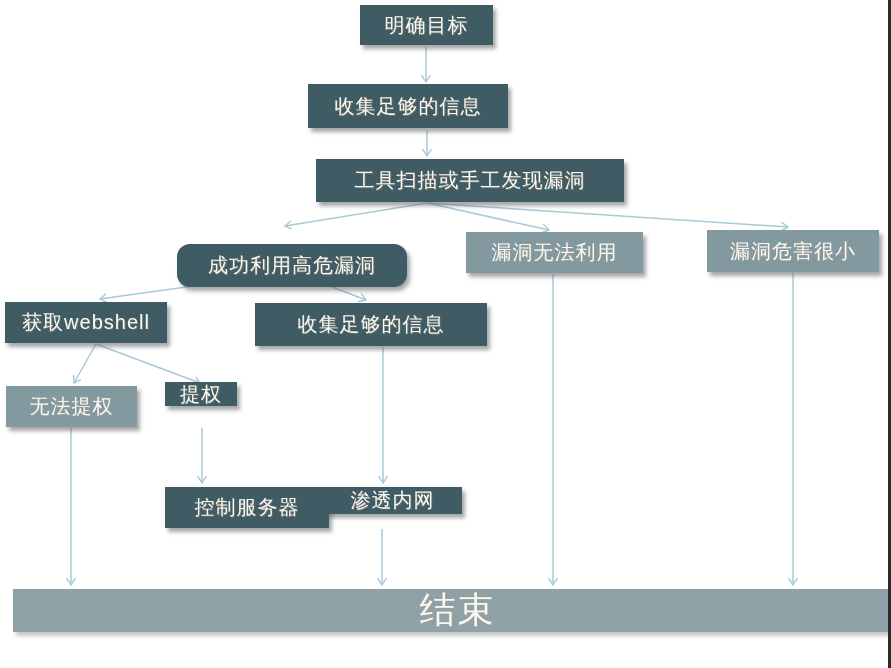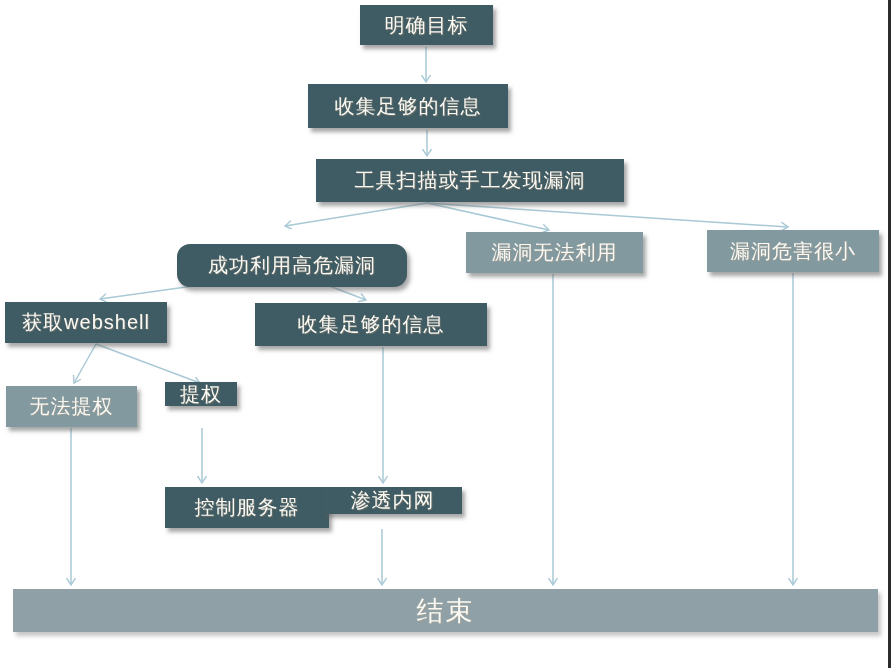--- a/index.html
+++ b/index.html
@@ -40,23 +40,24 @@
     font-size: 20px;
     letter-spacing: 1px;
     white-space: nowrap;
     box-shadow: 3px 4px 4px rgba(95, 95, 95, 0.55);
     text-shadow: 1px 1px 0 rgba(196, 156, 116, 0.30);
   }
   .dark  { background: var(--node-dark, #3f5b63); }
   .light { background: var(--node-light, #8399a0); }
   .bar {
     background: var(--end-bar, #8fa1a6);
-    font-size: 27px;
+    font-size: 36px;
     letter-spacing: 2px;
     box-shadow: 3px 4px 4px rgba(130, 130, 130, 0.45);
+    padding-left: 12px;
   }
   
   .n-clarify      { left: 360px; top: 5px;   width: 133px; height: 40px; }
   .n-collect      { left: 308px; top: 84px;  width: 200px; height: 44px; }
   .n-scan         { left: 272px; top: 159px; width: 308px; height: 43px; margin-left: 44px; }
   .n-exploit      { left: 177px; top: 244px; width: 230px; height: 43px; border-radius: 13px; }
   .n-unusable     { left: 466px; top: 232px; width: 177px; height: 41px; }
   .n-lowharm      { left: 707px; top: 230px; width: 172px; height: 42px; }
   .n-webshell     { left: 5px;   top: 302px; width: 162px; height: 41px; }
   .n-directsys    { left: 255px; top: 303px; width: 232px; height: 43px; }

